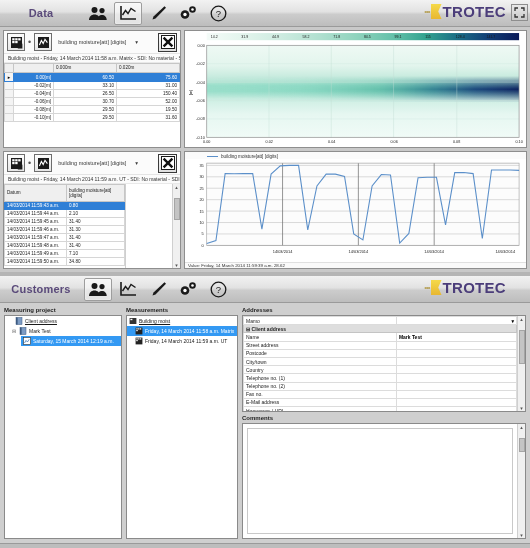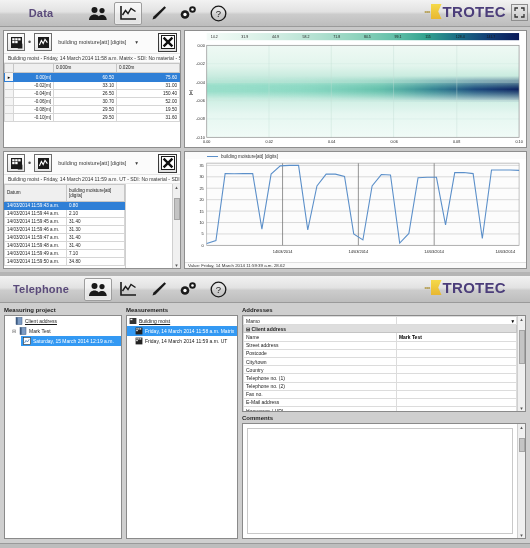--- a/index.html
+++ b/index.html
@@ -569,21 +569,21 @@
           </svg>
         </div>
         <div class="status-strip">Value: Friday, 14 March 2014 11:59:39 a.m. 28.62</div>
       </div>
     </div>
   </div>
 
   <div class="divider-band"></div>
 
   <div class="ribbon">
-    <div class="ribbon-title">Telephone</div>
+    <div class="ribbon-title">Customers</div>
     <div class="ribbon-tabs">
       <div class="rtab active">
         <span>
           <svg width="20" height="15" viewBox="0 0 20 15">
               <circle cx="6.5" cy="4" r="3" fill="#1a1a1a"></circle>
               <path d="M1 14c0-3.3 2.5-5.5 5.5-5.5S12 10.7 12 14z" fill="#1a1a1a"></path>
               <circle cx="14" cy="4.6" r="2.6" fill="#1a1a1a"></circle>
               <path d="M9.3 14c0-3 2.1-5 4.7-5s4.7 2 4.7 5z" fill="#1a1a1a"></path>
             </svg>
         </span>

